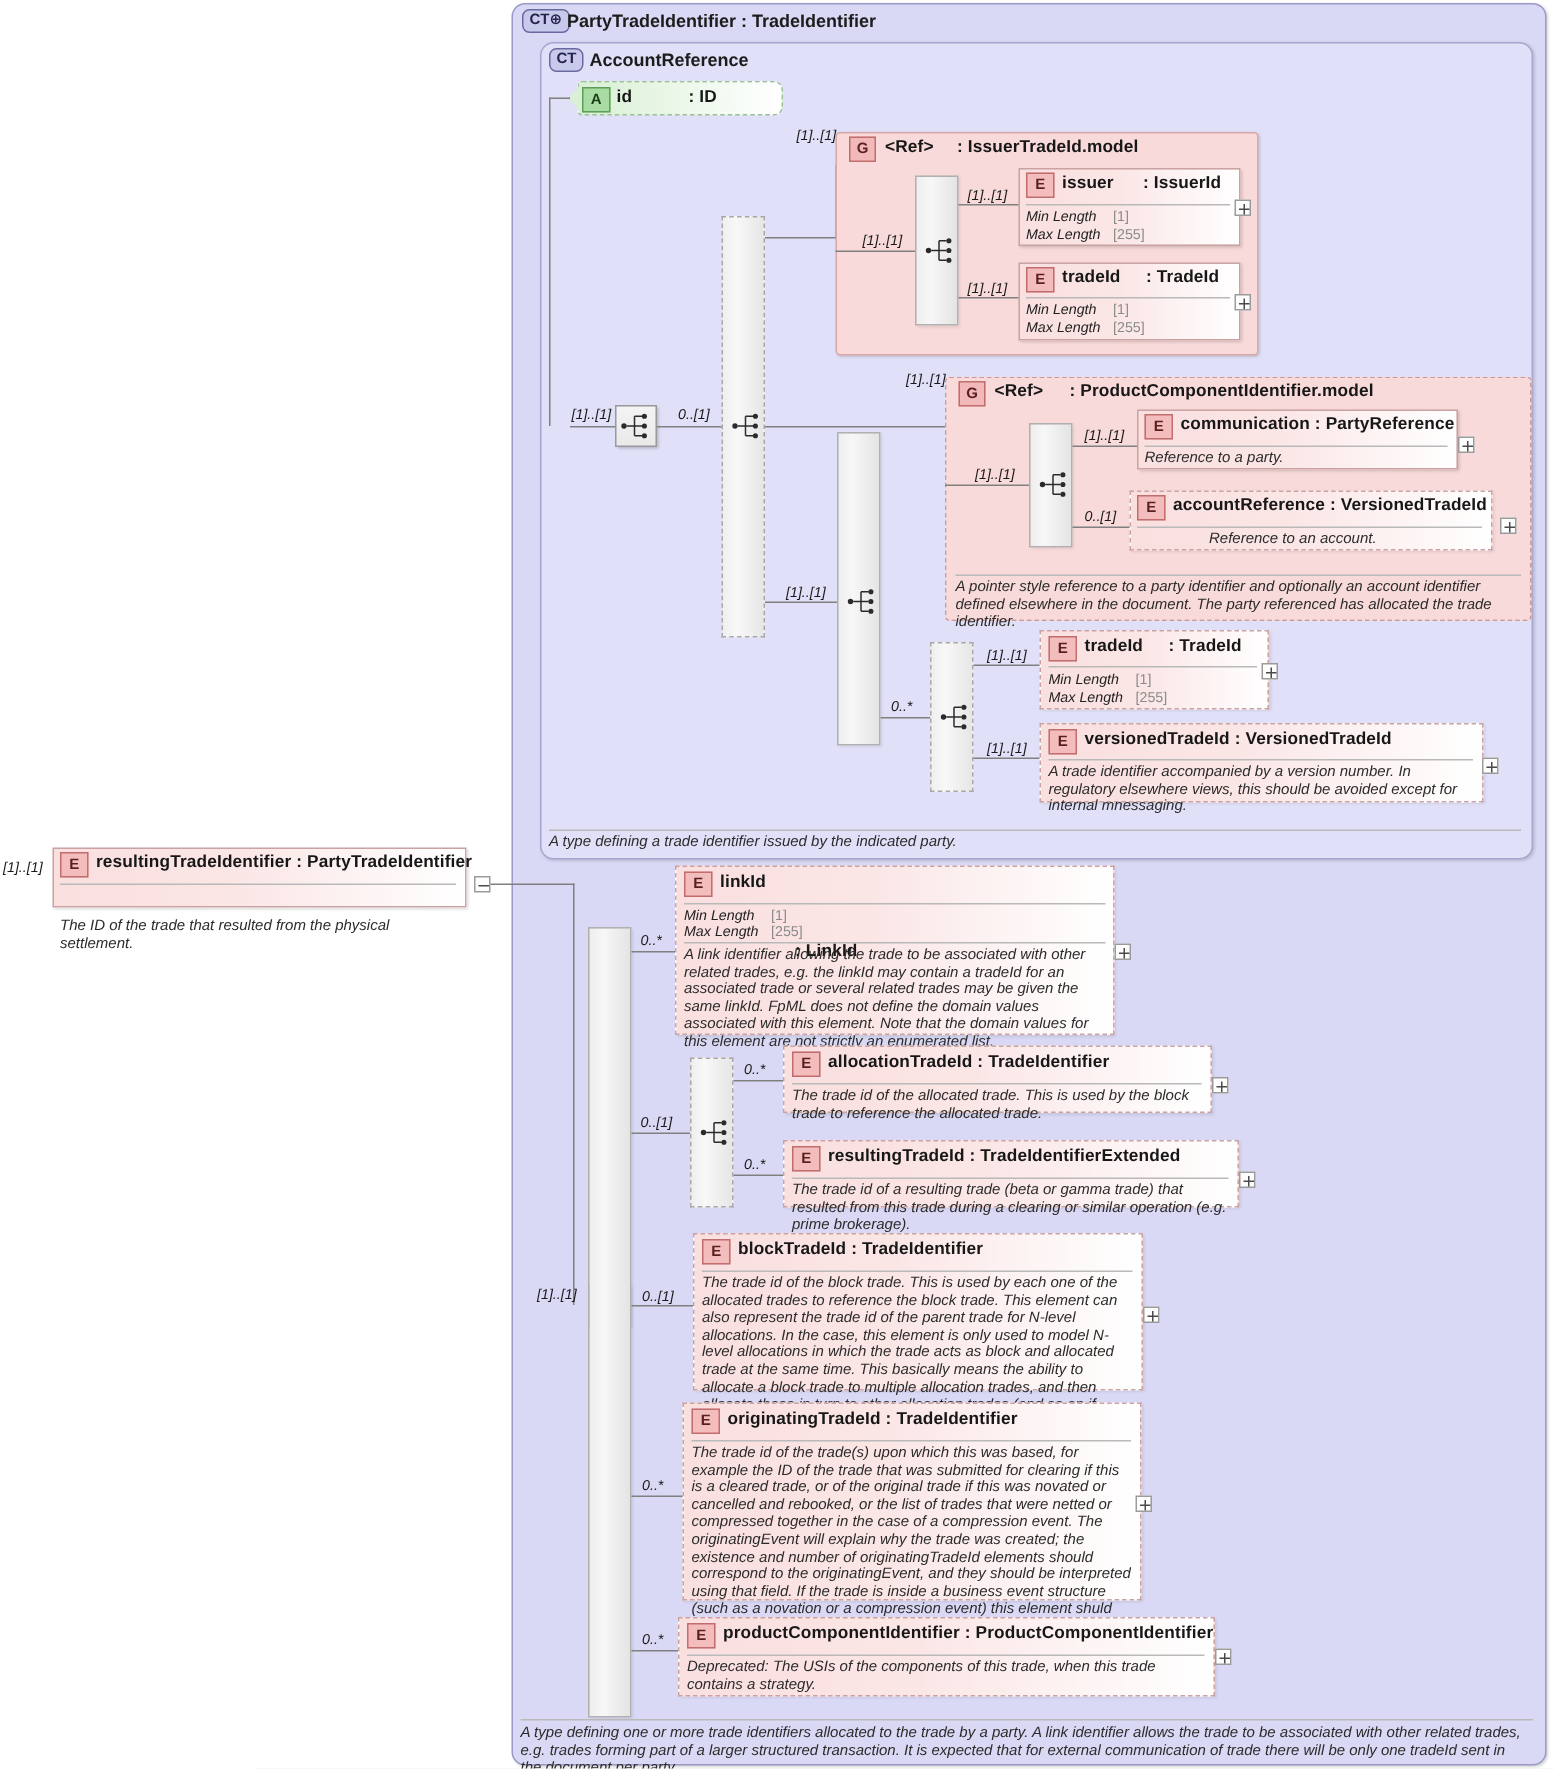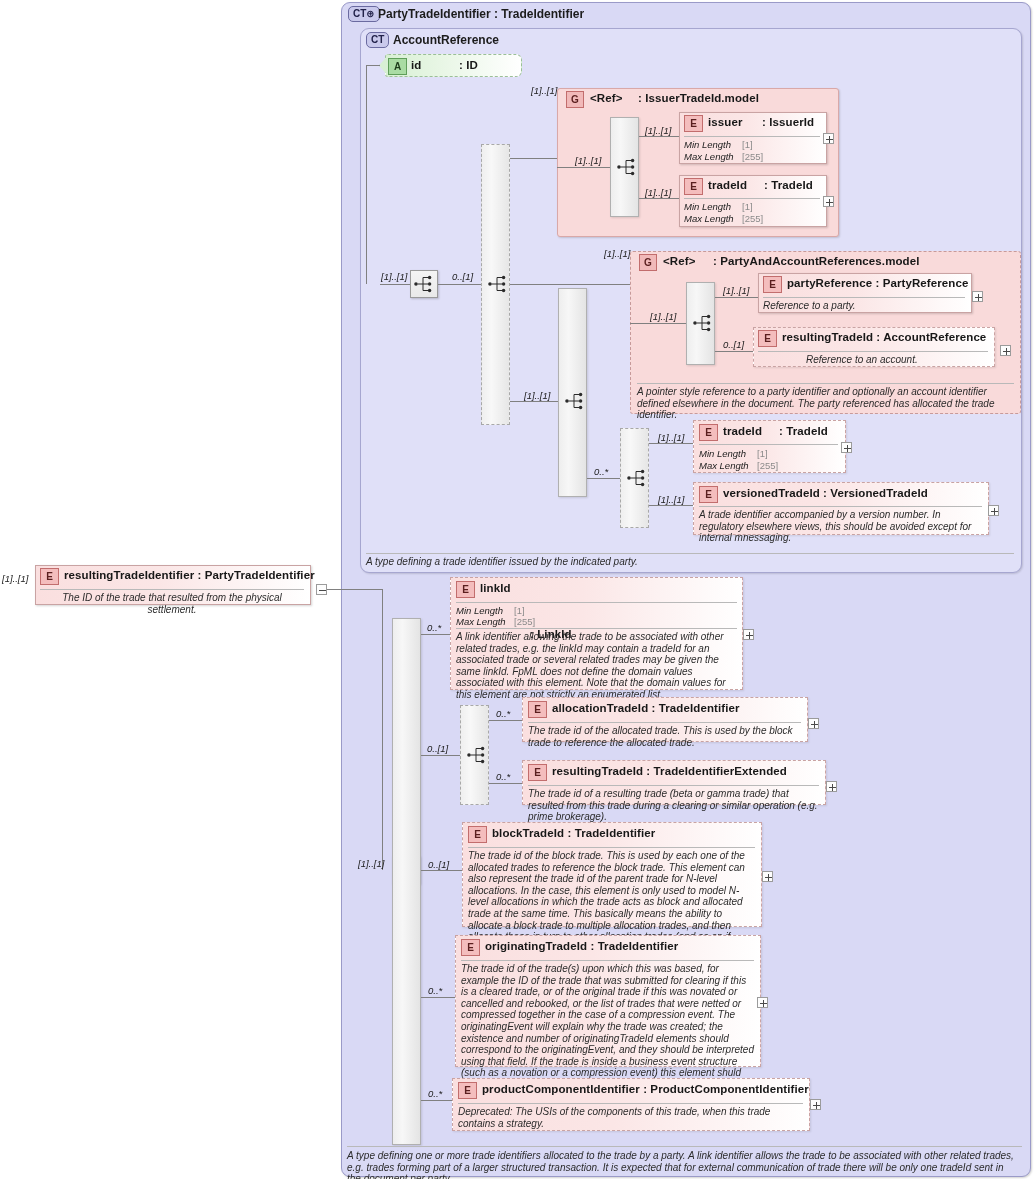--- a/index.html
+++ b/index.html
@@ -182,53 +182,53 @@
 
 <div class="abs line" style="left:630px;top:273px;width:1px;height:11px;"></div>
 <div class="abs line" style="left:510px;top:284px;width:121px;height:1px;"></div>
 <div class="abs occ" style="left:604px;top:248px;">[1]..[1]</div>
 
 <div class="abs gbox-d" style="left:630px;top:251px;width:391px;height:163px;"></div>
 <div class="abs" style="left:639px;top:254px;">
   <span class="g-badge">G</span>
 </div>
 <div class="abs e-name" style="left:663px;top:255px;">&lt;Ref&gt;</div>
-<div class="abs e-name" style="left:713px;top:255px;">: PartyAndAccountReferences.model</div>
+<div class="abs e-name" style="left:713px;top:255px;">: ProductComponentIdentifier.model</div>
 
 <div class="abs bar" style="left:686px;top:282px;width:29px;height:83px;"></div>
 <svg class="abs" style="left:692px;top:312px;" width="22" height="22" viewBox="0 0 22 22">
   <circle cx="3" cy="11" r="1.8" fill="#2b2b2b"></circle>
   <line x1="4.8" y1="11" x2="10" y2="11" stroke="#2b2b2b" stroke-width="1"></line>
   <line x1="10" y1="4.5" x2="10" y2="17.5" stroke="#2b2b2b" stroke-width="1"></line>
   <line x1="10" y1="4.5" x2="15" y2="4.5" stroke="#2b2b2b" stroke-width="1"></line>
   <line x1="10" y1="11" x2="15" y2="11" stroke="#2b2b2b" stroke-width="1"></line>
   <line x1="10" y1="17.5" x2="15" y2="17.5" stroke="#2b2b2b" stroke-width="1"></line>
   <circle cx="16.6" cy="4.5" r="1.7" fill="#2b2b2b"></circle>
   <circle cx="16.6" cy="11" r="1.7" fill="#2b2b2b"></circle>
   <circle cx="16.6" cy="17.5" r="1.7" fill="#2b2b2b"></circle>
 </svg>
 <div class="abs line" style="left:630px;top:323px;width:56px;height:1px;"></div>
 <div class="abs occ" style="left:650px;top:311px;">[1]..[1]</div>
 
 <div class="abs ebox" style="left:758px;top:273px;width:214px;height:40px;"></div>
 <div class="abs" style="left:763px;top:276px;">
   <span class="e-badge">E</span>
 </div>
-<div class="abs e-name" style="left:787px;top:277px;">partyReference : PartyReference</div>
+<div class="abs e-name" style="left:787px;top:277px;">communication : PartyReference</div>
 <div class="abs hr" style="left:763px;top:297px;width:202px;height:0;"></div>
 <div class="abs desc" style="left:763px;top:300px;width:200px;">Reference to a party.</div>
 <div class="plus p abs" style="left:972px;top:291px;"></div>
 <div class="abs line" style="left:715px;top:297px;width:43px;height:1px;"></div>
 <div class="abs occ" style="left:723px;top:285px;">[1]..[1]</div>
 
 <div class="abs ebox-d" style="left:753px;top:327px;width:242px;height:40px;"></div>
 <div class="abs" style="left:758px;top:330px;">
   <span class="e-badge">E</span>
 </div>
-<div class="abs e-name" style="left:782px;top:331px;">resultingTradeId : AccountReference</div>
+<div class="abs e-name" style="left:782px;top:331px;">accountReference : VersionedTradeId</div>
 <div class="abs hr" style="left:758px;top:351px;width:230px;height:0;"></div>
 <div class="abs desc" style="left:758px;top:354px;width:226px;margin-left:48px;">Reference to an account.</div>
 <div class="plus p abs" style="left:1000px;top:345px;"></div>
 <div class="abs line" style="left:715px;top:351px;width:38px;height:1px;"></div>
 <div class="abs occ" style="left:723px;top:339px;">0..[1]</div>
 
 <div class="abs hr" style="left:637px;top:383px;width:377px;height:0;"></div>
 <div class="abs desc" style="left:637px;top:386px;width:372px;">A pointer style reference to a party identifier and optionally an account identifier defined elsewhere in the document. The party referenced has allocated the trade identifier.</div>
 
 <div class="abs bar" style="left:558px;top:288px;width:29px;height:209px;"></div>
@@ -289,21 +289,21 @@
 
 <div class="abs hr" style="left:366px;top:553px;width:648px;height:0;"></div>
 <div class="abs desc" style="left:366px;top:556px;width:640px;">A type defining a trade identifier issued by the indicated party.</div>
 
 <div class="abs ebox" style="left:35px;top:565px;width:276px;height:40px;"></div>
 <div class="abs" style="left:40px;top:568px;">
   <span class="e-badge">E</span>
 </div>
 <div class="abs e-name" style="left:64px;top:569px;">resultingTradeIdentifier : PartyTradeIdentifier</div>
 <div class="abs hr" style="left:40px;top:589px;width:264px;height:0;"></div>
-<div class="abs desc" style="left:40px;top:592px;width:264px;text-align:center;">The ID of the trade that resulted from the physical settlement.</div>
+<div class="abs desc" style="left:40px;top:612px;width:264px;">The ID of the trade that resulted from the physical settlement.</div>
 <div class="abs occ" style="left:2px;top:573px;">[1]..[1]</div>
 <div class="plus abs" style="left:316px;top:584px;"></div>
 <div class="abs line" style="left:327px;top:589px;width:56px;height:1px;"></div>
 <div class="abs line" style="left:382px;top:589px;width:1px;height:281px;"></div>
 
 <div class="abs card" style="left:392px;top:856px;width:28px;height:28px;"></div>
 <svg class="abs" style="left:395px;top:859px;" width="22" height="22" viewBox="0 0 22 22">
   <circle cx="3" cy="11" r="1.8" fill="#2b2b2b"></circle>
   <line x1="4.8" y1="11" x2="10" y2="11" stroke="#2b2b2b" stroke-width="1"></line>
   <line x1="10" y1="4.5" x2="10" y2="17.5" stroke="#2b2b2b" stroke-width="1"></line>

